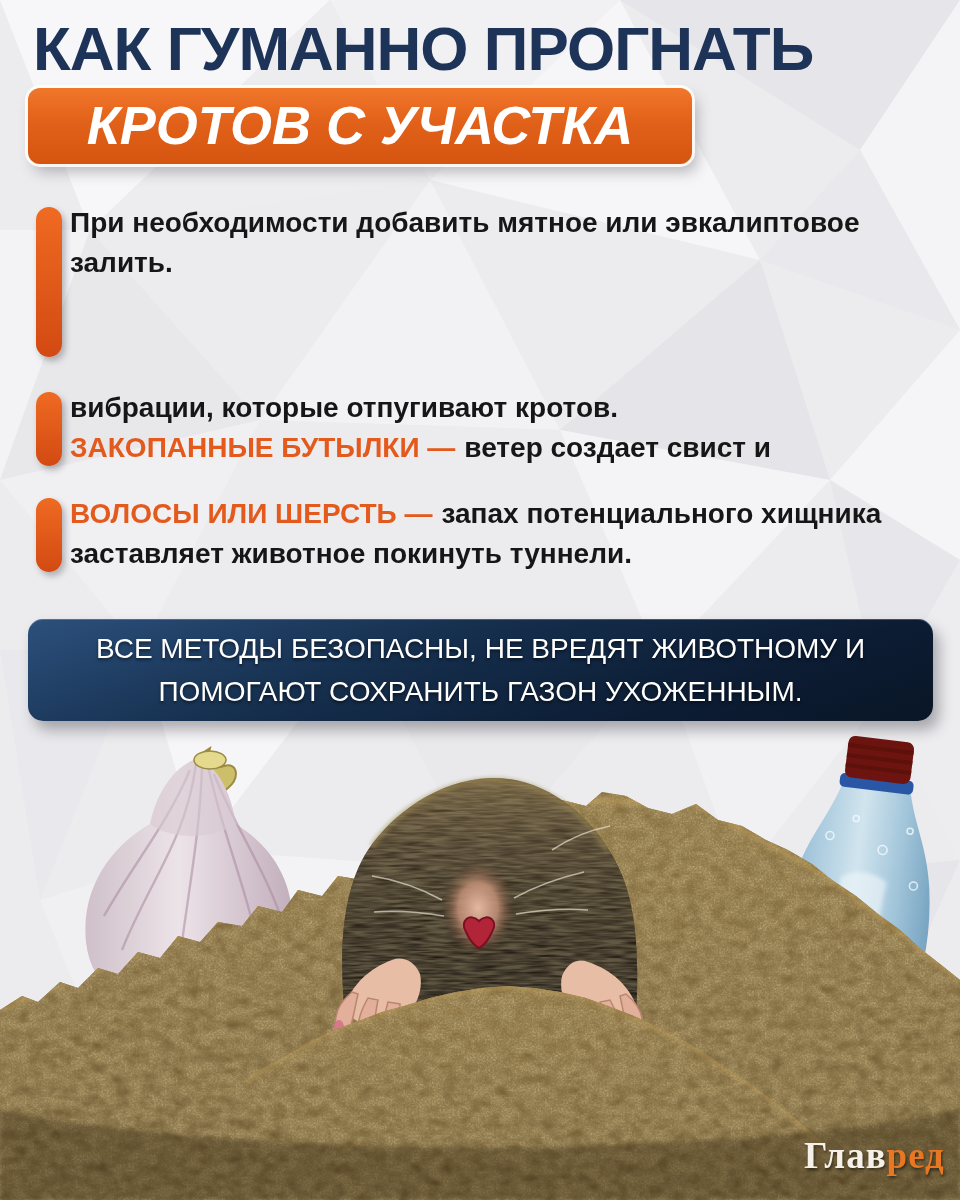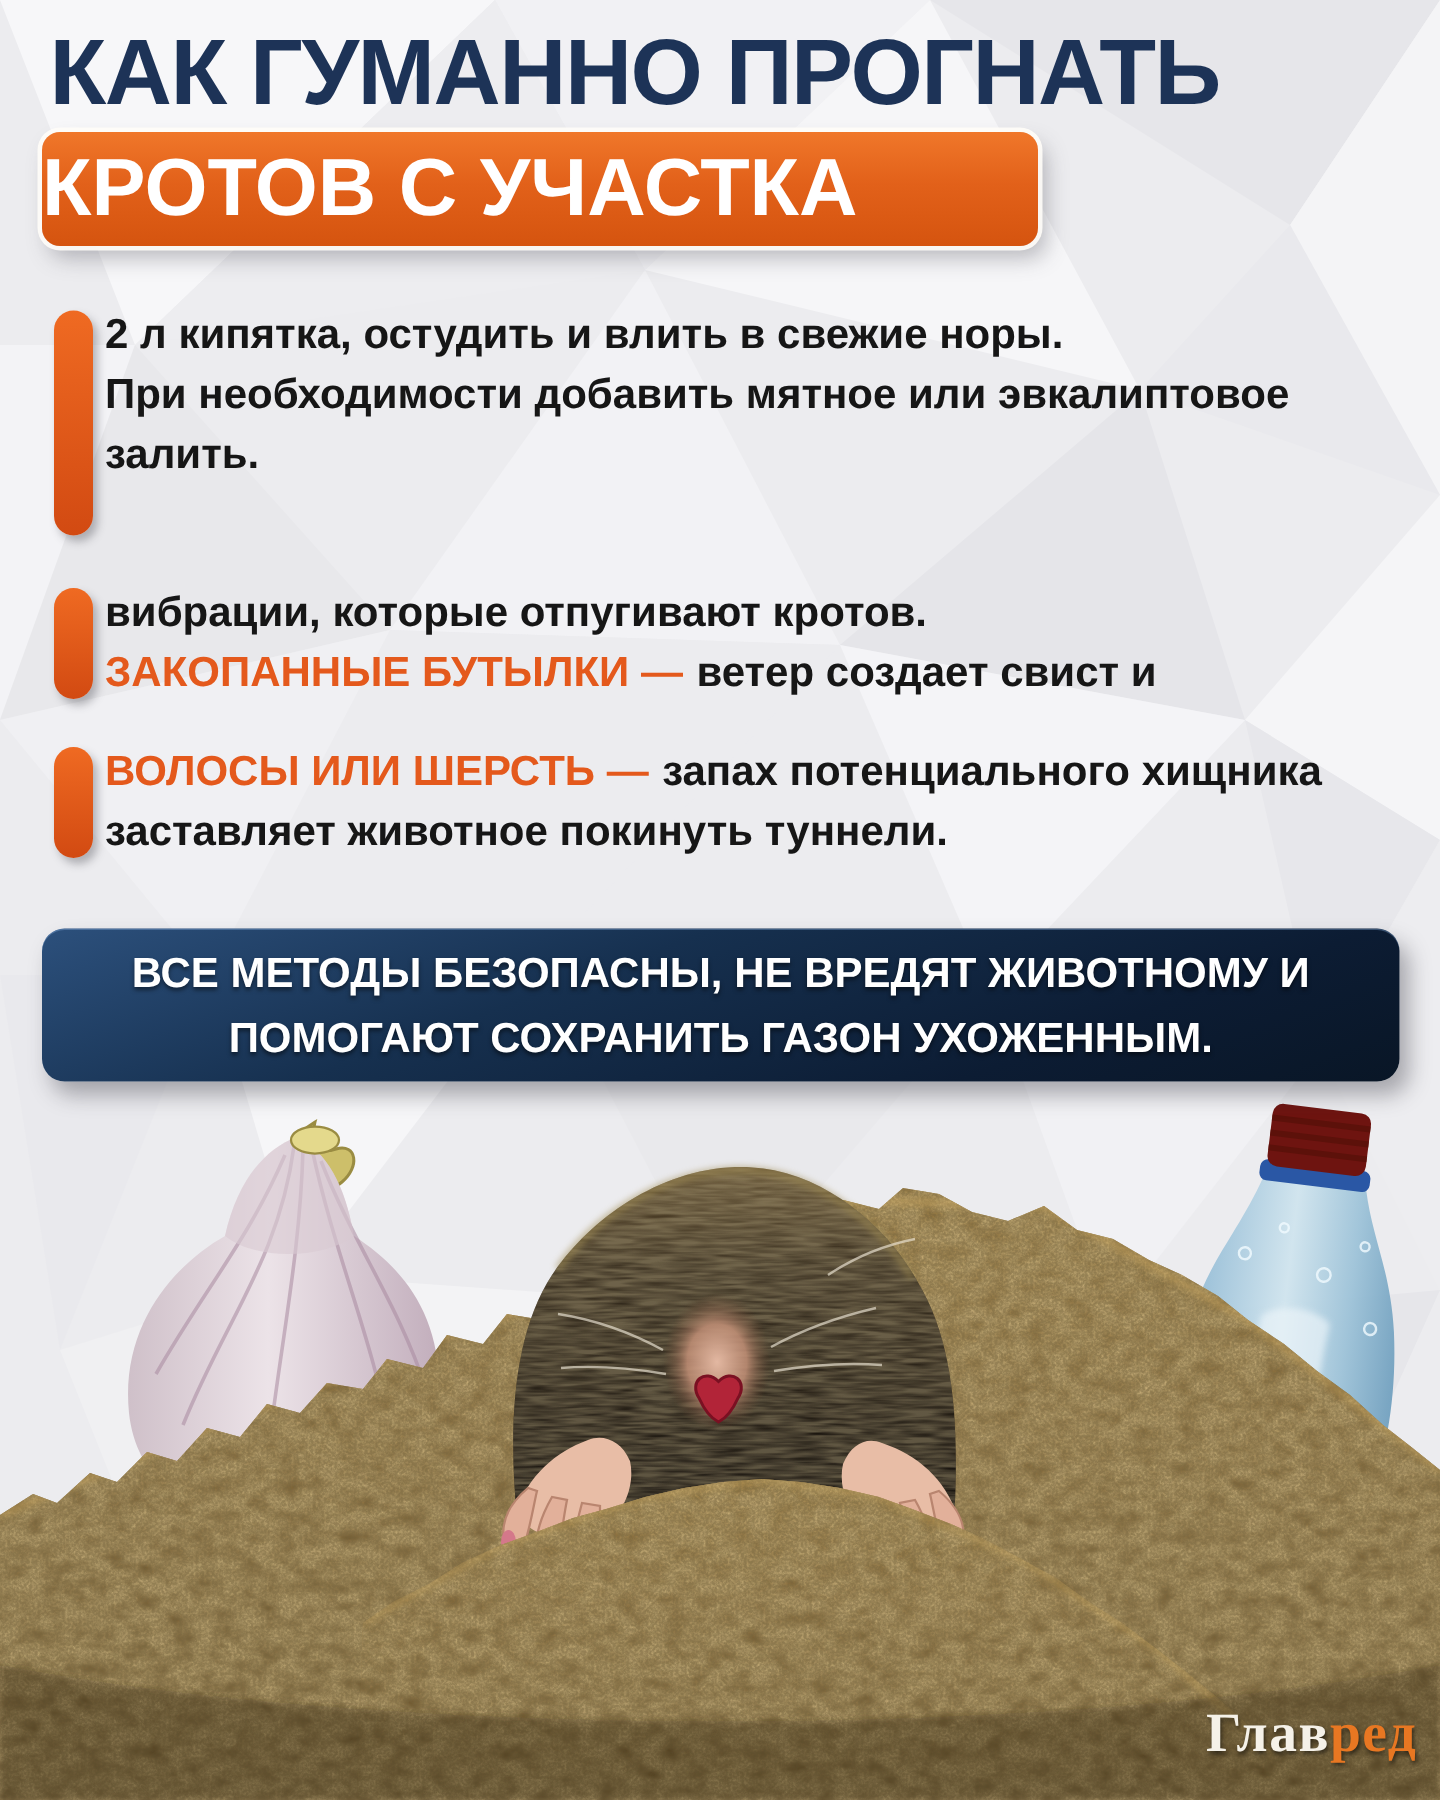--- a/index.html
+++ b/index.html
@@ -13,21 +13,21 @@
   .title{
     position:absolute;left:33px;top:16px;width:910px;z-index:3;
     font-size:62px;font-weight:700;letter-spacing:-1px;line-height:66px;
     color:#1d3357;white-space:nowrap;
   }
   .badge{
     position:absolute;left:28px;top:88px;width:664px;height:76px;z-index:3;
     background:linear-gradient(180deg,#f0772a 0%,#e2611a 45%,#d5540f 100%);
     border-radius:12px;
     box-shadow:0 0 0 3px rgba(255,253,248,.9), 5px 8px 14px rgba(70,70,80,.35);
-    display:flex;align-items:center;
+    display:flex;align-items:center;justify-content:center;font-style:italic;
   }
   .badge-text{
     font-size:54px;font-weight:700;color:#ffffff;letter-spacing:0;
     white-space:nowrap;transform:translateY(-1px);
   }
   
   .tip{position:absolute;left:36px;width:890px;z-index:3;}
   .tip-bar{
     position:absolute;left:0;top:4px;width:26px;border-radius:14px;
     background:linear-gradient(180deg,#ef6a22,#d24a12);
@@ -43,21 +43,21 @@
   .tip3{top:494px;} .tip3 .tip-bar{height:74px;}
   
   .note{
     position:absolute;left:28px;top:619px;width:905px;height:102px;z-index:3;
     border-radius:15px;
     background:linear-gradient(160deg,#2c507c 0%,#16304f 38%,#0c1c33 75%,#091626 100%);
     box-shadow:6px 9px 14px rgba(60,60,70,.4), inset 0 1px 0 rgba(140,180,230,.35);
     display:flex;flex-direction:column;align-items:center;justify-content:center;
   }
   .note-line{
-    color:#ffffff;font-size:28px;font-weight:700;line-height:43px;
+    color:#ffffff;font-size:28px;font-weight:400;line-height:43px;
     white-space:nowrap;text-shadow:0 2px 3px rgba(0,0,0,.5);
   }
   
   .scene{position:absolute;left:0;top:730px;width:960px;height:470px;z-index:2;}
   .watermark{
     position:absolute;left:804px;top:1134px;z-index:5;
     font-family:"Liberation Serif",serif;font-weight:700;font-size:37px;
     letter-spacing:1px;text-shadow:1px 2px 3px rgba(0,0,0,.55);text-align:center;
   }
   .wm-white{color:#f5f1e8;}
@@ -97,21 +97,20 @@
   </svg>
 
   <div class="title">КАК ГУМАННО ПРОГНАТЬ</div>
   <div class="badge">
     <span class="badge-text">КРОТОВ С УЧАСТКА</span>
   </div>
 
   <div class="tip tip1">
     <div class="tip-bar"></div>
     <div class="tip-text">
-      <div>2 л кипятка, остудить и влить в свежие норы.</div>
       <div>При необходимости добавить мятное или эвкалиптовое</div>
       <div>залить.</div>
     </div>
   </div>
 
   <div class="tip tip2">
     <div class="tip-bar"></div>
     <div class="tip-text">
       <div>вибрации, которые отпугивают кротов.</div>
       <div><span class="tip-head">ЗАКОПАННЫЕ БУТЫЛКИ —</span><span>ветер создает свист и</span></div>

